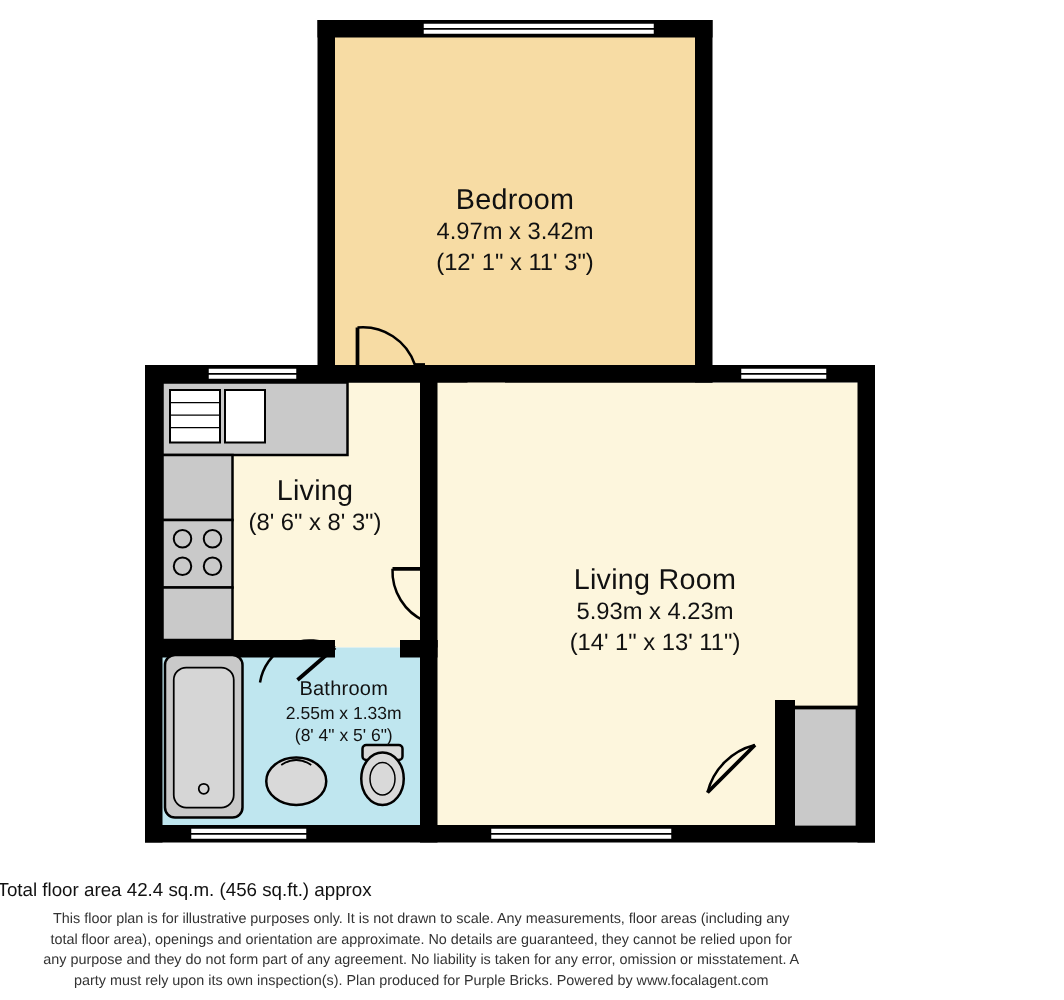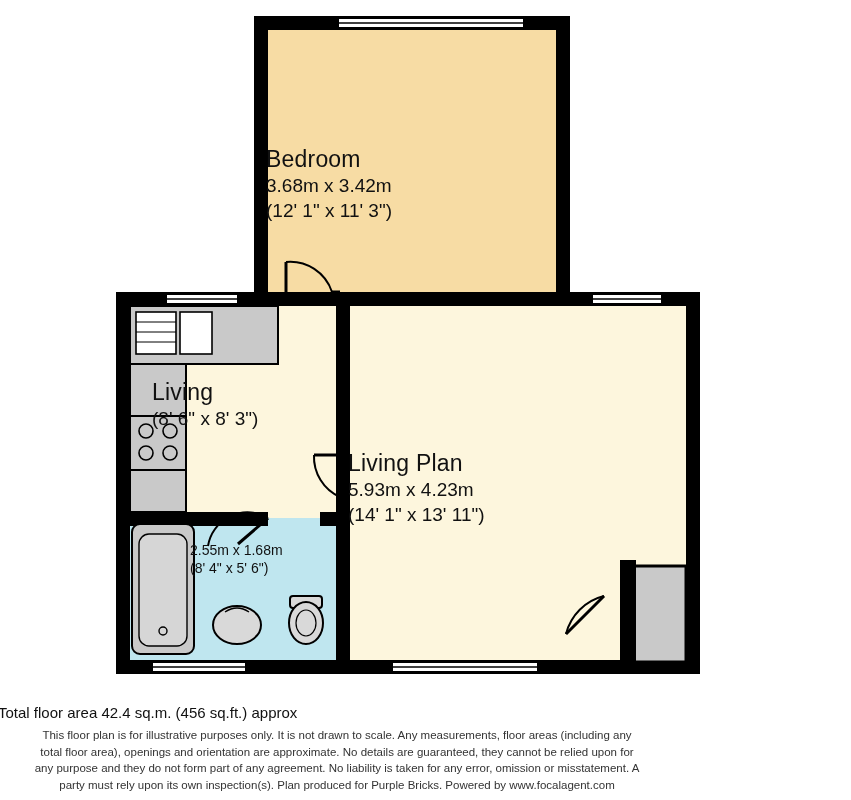--- a/index.html
+++ b/index.html
@@ -17,20 +17,21 @@
   }
   #plan {
     position: absolute;
     left: 0;
     top: 0;
     width: 851px;
     height: 690px;
   }
   .room-label {
     position: absolute;
+    text-align: center;
     line-height: 1.28;
     color: #111111;
     white-space: nowrap;
   }
   .room-label .rname {
     font-size: 23px;
     letter-spacing: .2px;
   }
   .room-label .rdim {
     font-size: 19px;
@@ -168,36 +169,37 @@
 
     <rect x="290" y="596" width="32" height="12" rx="3" fill="#d9d9d9" stroke="#000" stroke-width="2"></rect>
     <ellipse cx="306" cy="623" rx="17" ry="21" fill="#d9d9d9" stroke="#000" stroke-width="2"></ellipse>
     <ellipse cx="306" cy="623" rx="10" ry="13" fill="none" stroke="#000" stroke-width="1.2"></ellipse>
   </g>
 
 </svg>
 
 <div class="room-label" style="left:266px; top:145px; width:292px;">
   <div class="rname">Bedroom</div>
-  <div class="rdim">3.68m x 3.42m</div>
+  <div class="rdim">4.97m x 3.42m</div>
   <div class="rdim">(12' 1" x 11' 3")</div>
 </div>
 
 <div class="room-label" style="left:152px; top:378px; width:200px;">
   <div class="rname">Living</div>
   <div class="rdim">(8' 6" x 8' 3")</div>
 </div>
 
 <div class="room-label" style="left:348px; top:449px; width:352px;">
-  <div class="rname">Living Plan</div>
+  <div class="rname">Living Room</div>
   <div class="rdim">5.93m x 4.23m</div>
   <div class="rdim">(14' 1" x 13' 11")</div>
 </div>
 
 <div class="room-label small" style="left:190px; top:542px; width:170px;">
-  <div class="rdim">2.55m x 1.68m</div>
+  <div class="rname">Bathroom</div>
+  <div class="rdim">2.55m x 1.33m</div>
   <div class="rdim">(8' 4" x 5' 6")</div>
 </div>
 
 <div id="footer">
   <div id="area-text">Total floor area 42.4 sq.m. (456 sq.ft.) approx</div>
   <div id="disclaimer">This floor plan is for illustrative purposes only. It is not drawn to scale. Any measurements, floor areas (including any total floor area), openings and orientation are approximate. No details are guaranteed, they cannot be relied upon for any purpose and they do not form part of any agreement. No liability is taken for any error, omission or misstatement. A party must rely upon its own inspection(s). Plan produced for Purple Bricks. Powered by www.focalagent.com</div>
 </div>
 
 </body></html>

